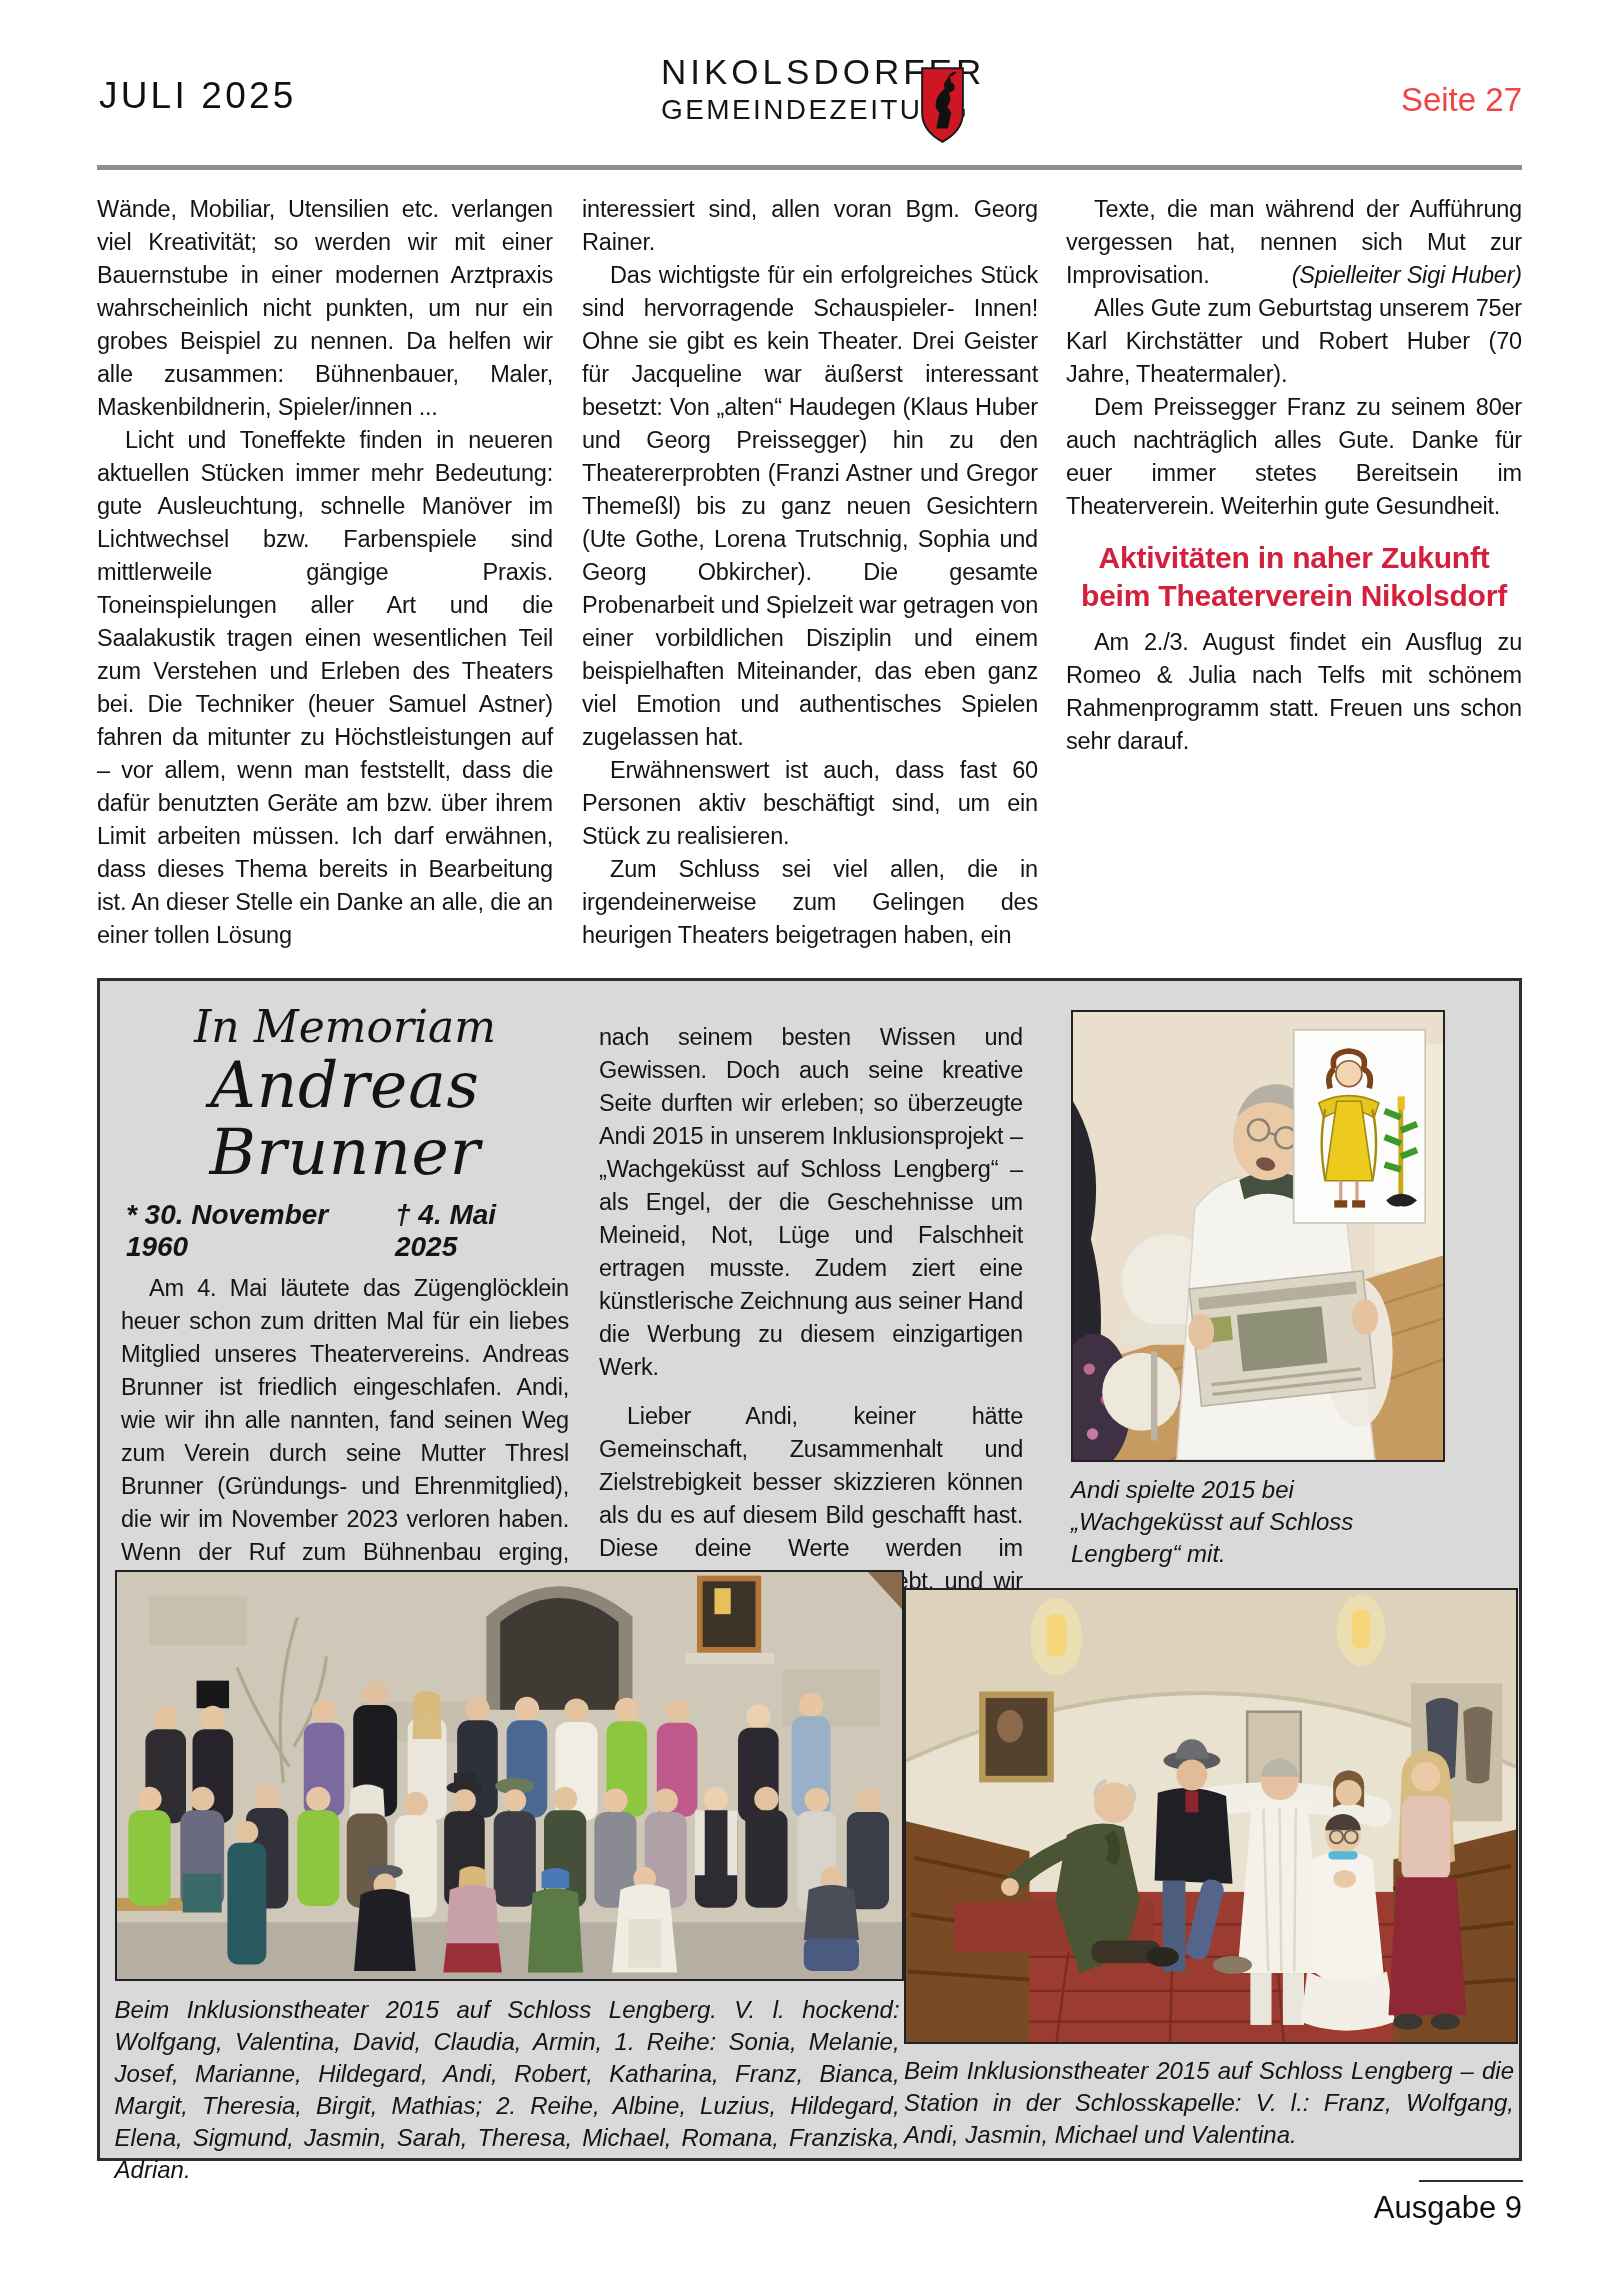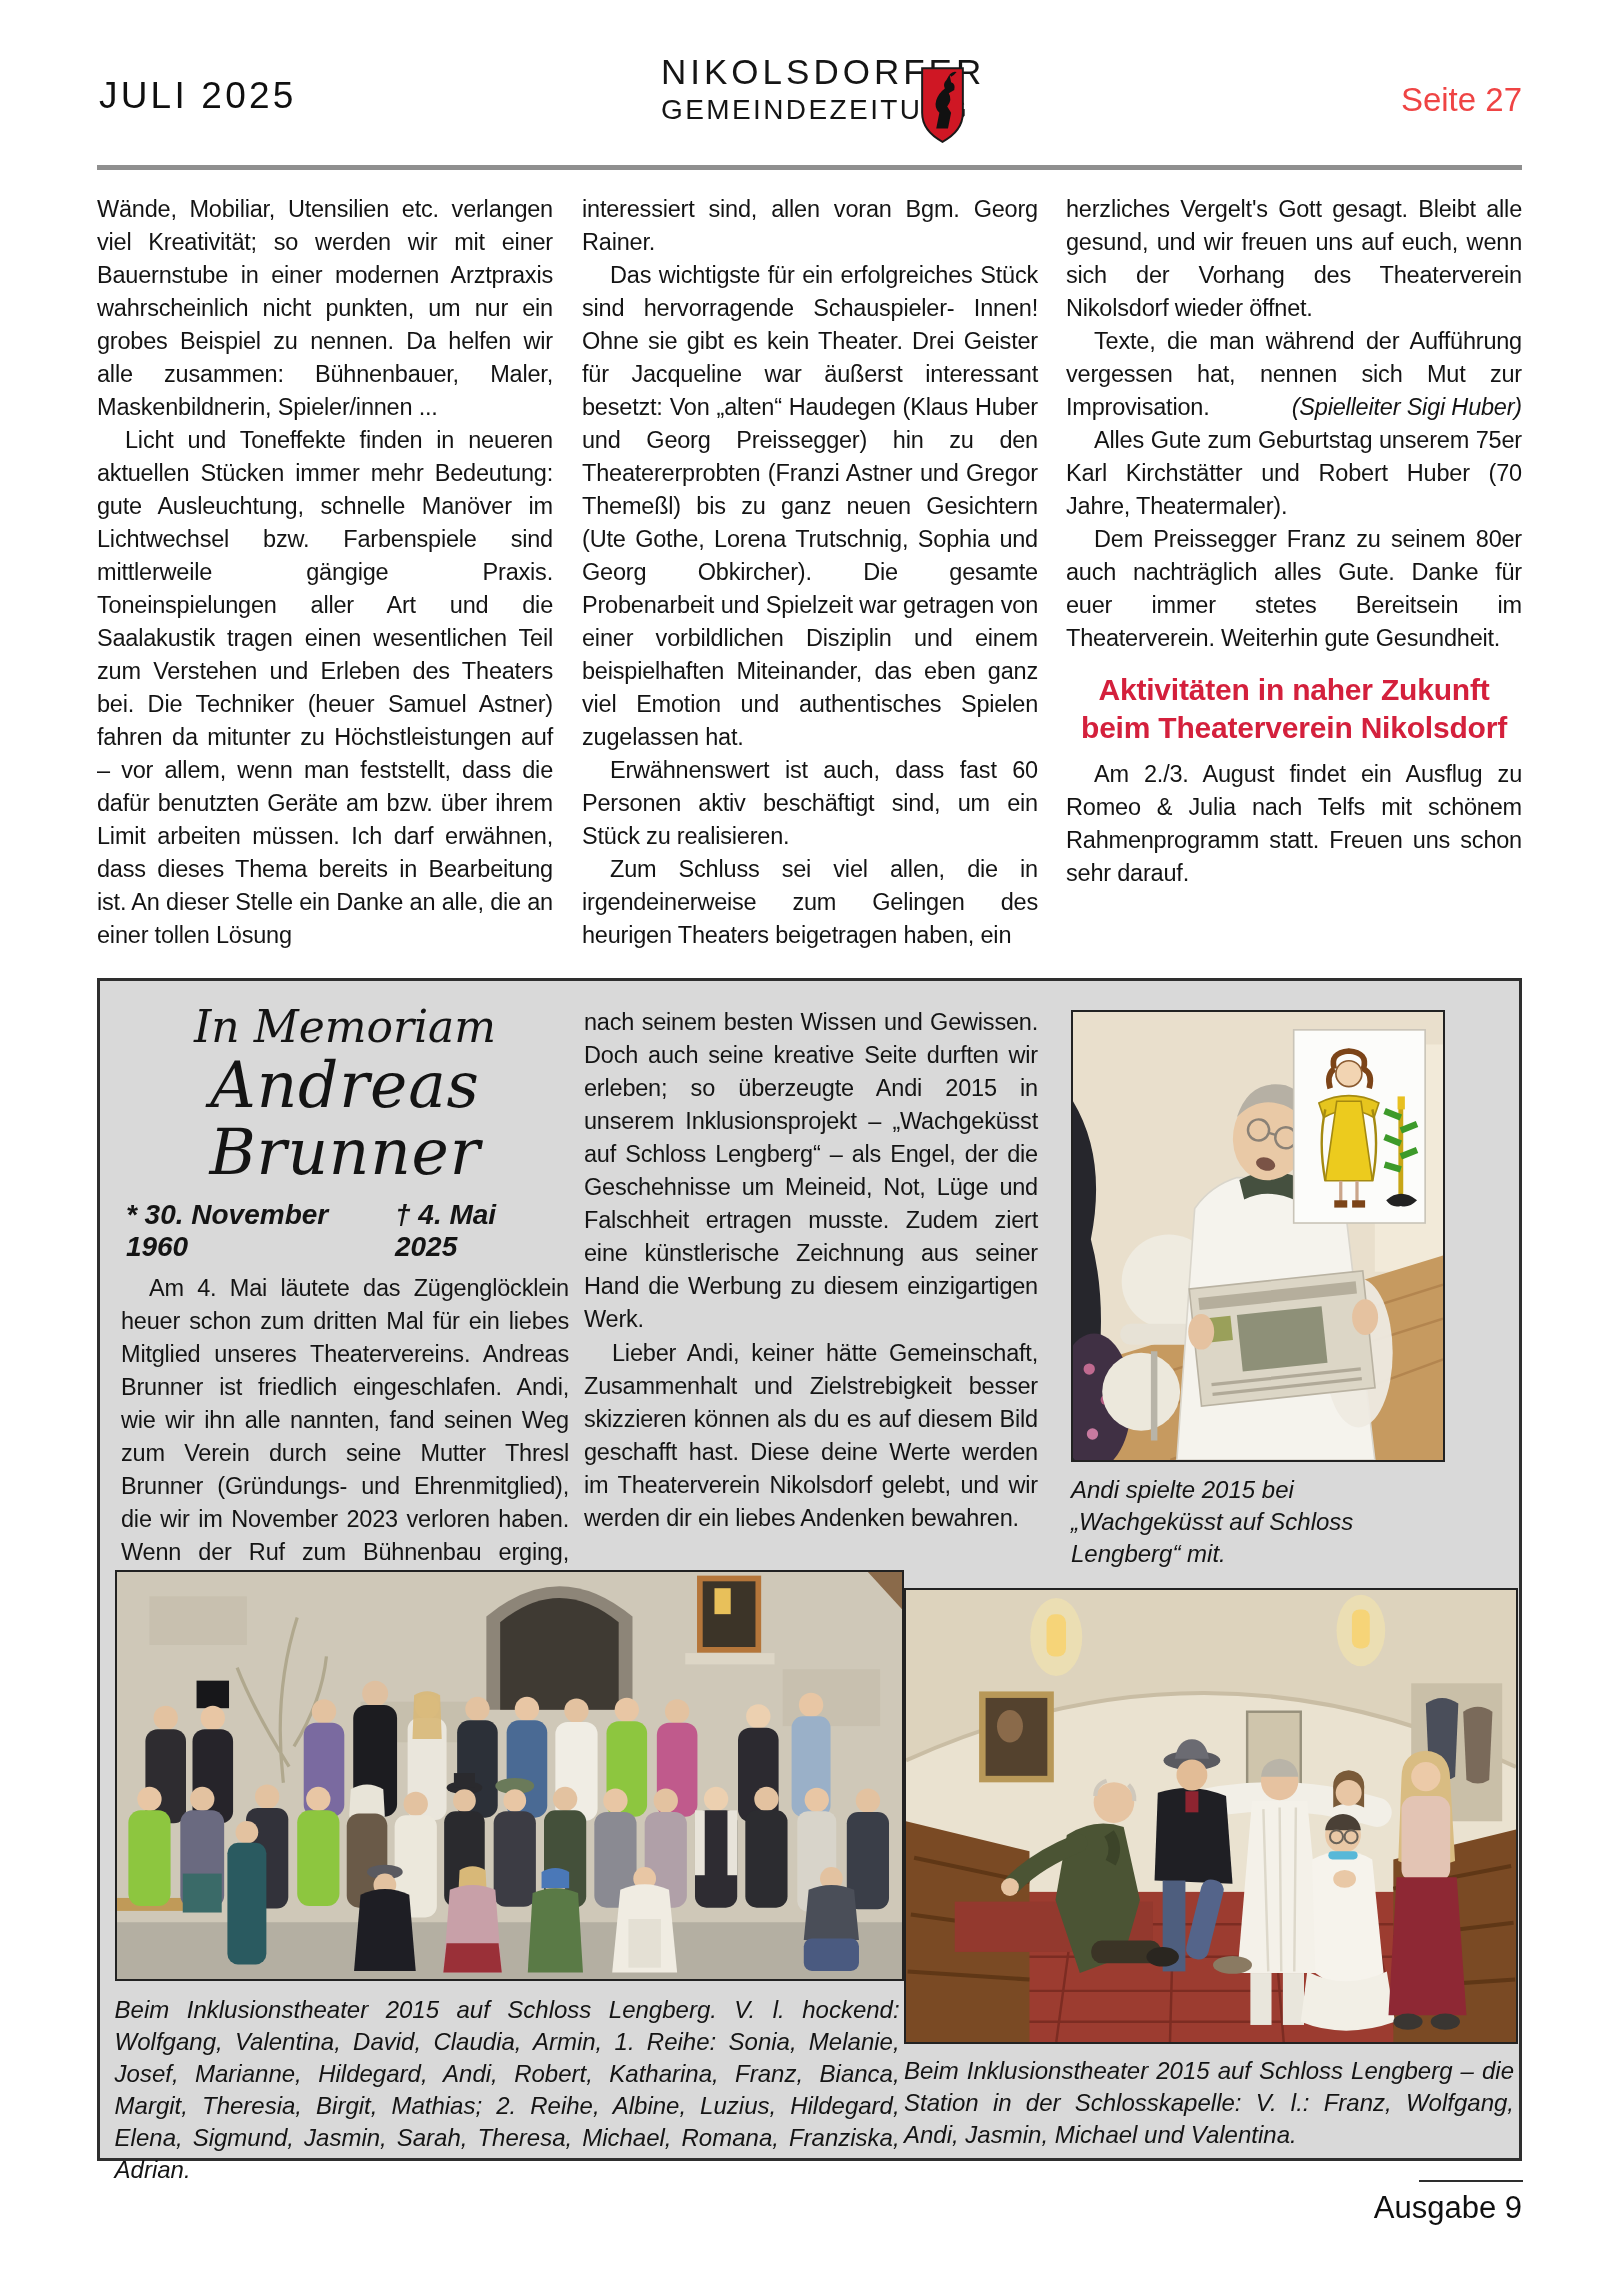--- a/index.html
+++ b/index.html
@@ -22,21 +22,21 @@
   .credit{float:right;font-style:italic;}
   .redhead{color:#d4203c;font-weight:700;font-size:30px;line-height:38px;text-align:center;margin:16px 0 11.4px 0;text-indent:0;}
   
   .membox{position:absolute;left:97px;top:978px;width:1425px;height:1183px;background:#d9d9d9;border:3.2px solid #2e2e2e;box-sizing:border-box;}
   .mem-left{position:absolute;left:21px;top:23px;width:448px;}
   .script-small{font-family:"DejaVu Serif", serif;font-style:italic;font-size:44px;text-align:center;line-height:1.05;}
   .script-big{font-family:"DejaVu Serif", serif;font-style:italic;font-size:63px;text-align:center;line-height:1.05;margin-top:3.2px;letter-spacing:0.8px;}
   .dates{display:flex;justify-content:space-between;padding:0 4.9px;margin-top:13px;font-size:28px;font-weight:700;font-style:italic;}
   .mem-body{font-size:23.5px;line-height:33px;text-align:justify;letter-spacing:-0.2px;hyphens:auto;margin-top:9.7px;}
   .mem-mid{position:absolute;left:483px;top:24px;width:456px;font-size:23.5px;line-height:33px;text-align:justify;letter-spacing:-0.2px;hyphens:auto;}
-  .mem-mid p{margin:1px;}
+  .mem-mid p{margin:16px;}
   .photo{position:absolute;border:2.4px solid #222;background:#cfc8b8;box-sizing:content-box;}
   .photo svg{display:block;}
   .cap{font-style:italic;font-size:24px;line-height:32px;color:#141414;}
   .cap.just{text-align:justify;hyphens:auto;}
   .ph-andi{left:971px;top:29px;width:370px;height:448px;}
   .cap-andi{position:absolute;left:971px;top:493px;width:370px;}
   .ph-group{left:14.6px;top:589px;width:785px;height:407px;}
   .cap-group{position:absolute;left:14.6px;top:1013px;width:785px;}
   .ph-chapel{left:804px;top:607px;width:610px;height:452px;}
   .cap-chapel{position:absolute;left:804px;top:1074px;width:610px;}
@@ -68,21 +68,20 @@
   </div>
 
   <div class="col" style="left:582px;">
     <p>interessiert sind, allen voran Bgm. Georg Rainer.</p>
     <p class="ind">Das wichtigste für ein erfolgreiches Stück sind hervorragende Schauspieler- Innen! Ohne sie gibt es kein Theater. Drei Geister für Jacqueline war äußerst interessant besetzt: Von „alten“ Haudegen (Klaus Huber und Georg Preissegger) hin zu den Theatererprobten (Franzi Astner und Gregor Themeßl) bis zu ganz neuen Gesichtern (Ute Gothe, Lorena Trutschnig, Sophia und Georg Obkircher). Die gesamte Probenarbeit und Spielzeit war getragen von einer vorbildlichen Disziplin und einem beispielhaften Miteinander, das eben ganz viel Emotion und authentisches Spielen zugelassen hat.</p>
     <p class="ind">Erwähnenswert ist auch, dass fast 60 Personen aktiv beschäftigt sind, um ein Stück zu realisieren.</p>
     <p class="ind">Zum Schluss sei viel allen, die in irgendeinerweise zum Gelingen des heurigen Theaters beigetragen haben, ein</p>
   </div>
 
   <div class="col" style="left:1066px;">
-    <p>herzliches Vergelt's Gott gesagt. Bleibt alle gesund, und wir freuen uns auf euch, wenn sich der Vorhang des Theaterverein Nikolsdorf wieder öffnet.</p>
     <p class="ind"><span>Texte, die man während der Aufführung vergessen hat, nennen sich Mut zur Improvisation.</span> <span class="credit">(Spielleiter Sigi Huber)</span></p>
     <p class="ind">Alles Gute zum Geburtstag unserem 75er Karl Kirchstätter und Robert Huber (70 Jahre, Theatermaler).</p>
     <p class="ind">Dem Preissegger Franz zu seinem 80er auch nachträglich alles Gute. Danke für euer immer stetes Bereitsein im Theaterverein. Weiterhin gute Gesundheit.</p>
     <div class="redhead">
       <div>Aktivitäten in naher Zukunft</div>
       <div>beim Theaterverein Nikolsdorf</div>
     </div>
     <p class="ind">Am 2./3. August findet ein Ausflug zu Romeo &amp; Julia nach Telfs mit schönem Rahmenprogramm statt. Freuen uns schon sehr darauf.</p>
   </div>
 

